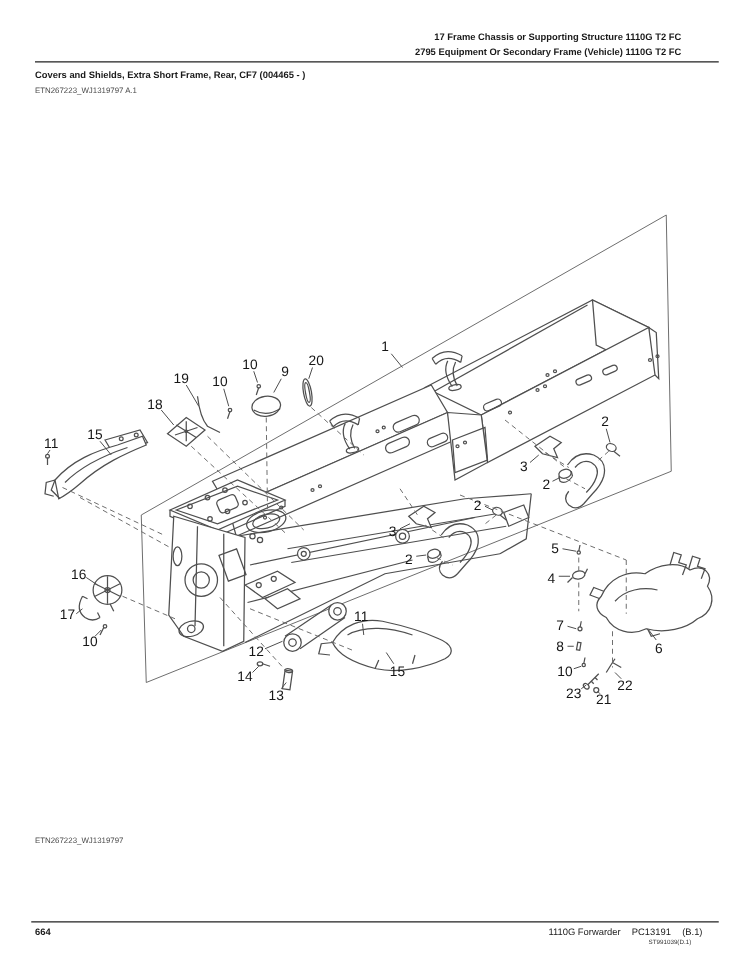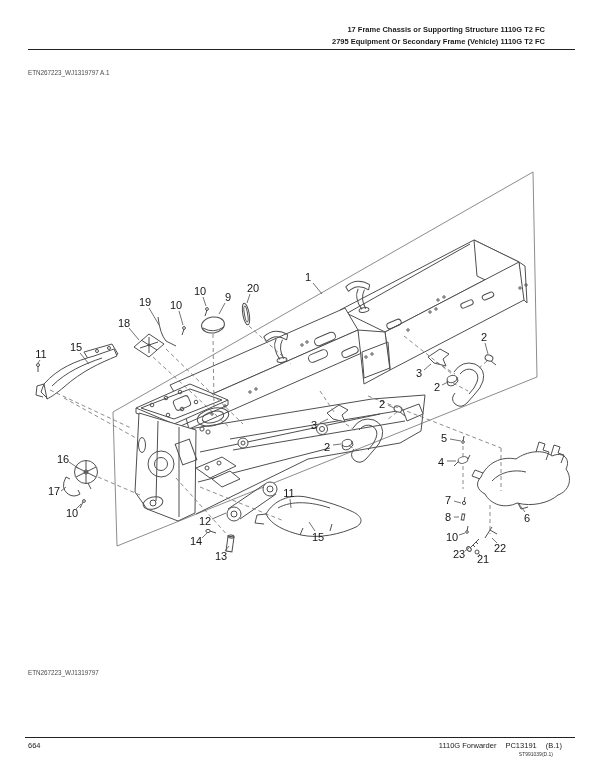--- a/index.html
+++ b/index.html
@@ -7,39 +7,40 @@
     position:relative;width:600px;height:776px;background:#ffffff;
     font-family:"Liberation Sans", sans-serif;color:var(--ink,#1a1a1a);
     overflow:hidden;margin:0 auto;
   }
   .abs{position:absolute;}
   .hdr{font-size:7.5px;font-weight:bold;line-height:11.5px;text-align:right;white-space:nowrap;}
   .rule{background:#222;height:1.4px;}
   .title{font-size:7.5px;font-weight:bold;white-space:nowrap;}
   .sub{font-size:6.3px;color:#4a4a4a;white-space:nowrap;}
   .caption{font-size:6.3px;color:#4a4a4a;white-space:nowrap;}
-  .pageno{font-size:7.5px;font-weight:normal;}
+  .pageno{font-size:7.5px;font-weight:bold;}
   .fright{font-size:7.5px;white-space:nowrap;display:flex;gap:9px;}
   .fsmall{font-size:5px;color:#333;white-space:nowrap;}
   svg text.callout{
     font-family:"Liberation Sans", sans-serif;font-size:11px;fill:#161616;
   }
   svg .ln{stroke:var(--line,#4f4f4f);fill:none;stroke-width:1;}
   svg .fw{stroke:var(--line,#4f4f4f);fill:#ffffff;stroke-width:1;}
 </style>
 </head>
 <body>
 
 <div id="page">
 
   <div class="abs hdr" style="right:55px;top:24px;">
     <div>17 Frame Chassis or Supporting Structure 1110G T2 FC</div>
     <div>2795 Equipment Or Secondary Frame (Vehicle) 1110G T2 FC</div>
   </div>
   <div class="abs rule" style="left:28px;top:49px;width:547px;"></div>
+  <div class="abs title" style="left:28px;top:55px;">Covers and Shields, Extra Short Frame, Rear, CF7 (004465 - )</div>
   <div class="abs sub" style="left:28px;top:69px;">ETN267223_WJ1319797 A.1</div>
 
   <svg class="abs" style="left:0;top:0;" width="600" height="776" viewBox="0 0 600 776">
 
     <path d="M113,412 L533,172 L537,377 L117,546 Z" fill="none" stroke="#6e6e6e" stroke-width="0.8"></path>
 
     <g>
 
       <path class="fw" d="M340,310 L474,240 L519,262 L385,332 Z"></path>
       <path class="fw" d="M474,240 L519,262 L522,298 L477,276 Z"></path>

